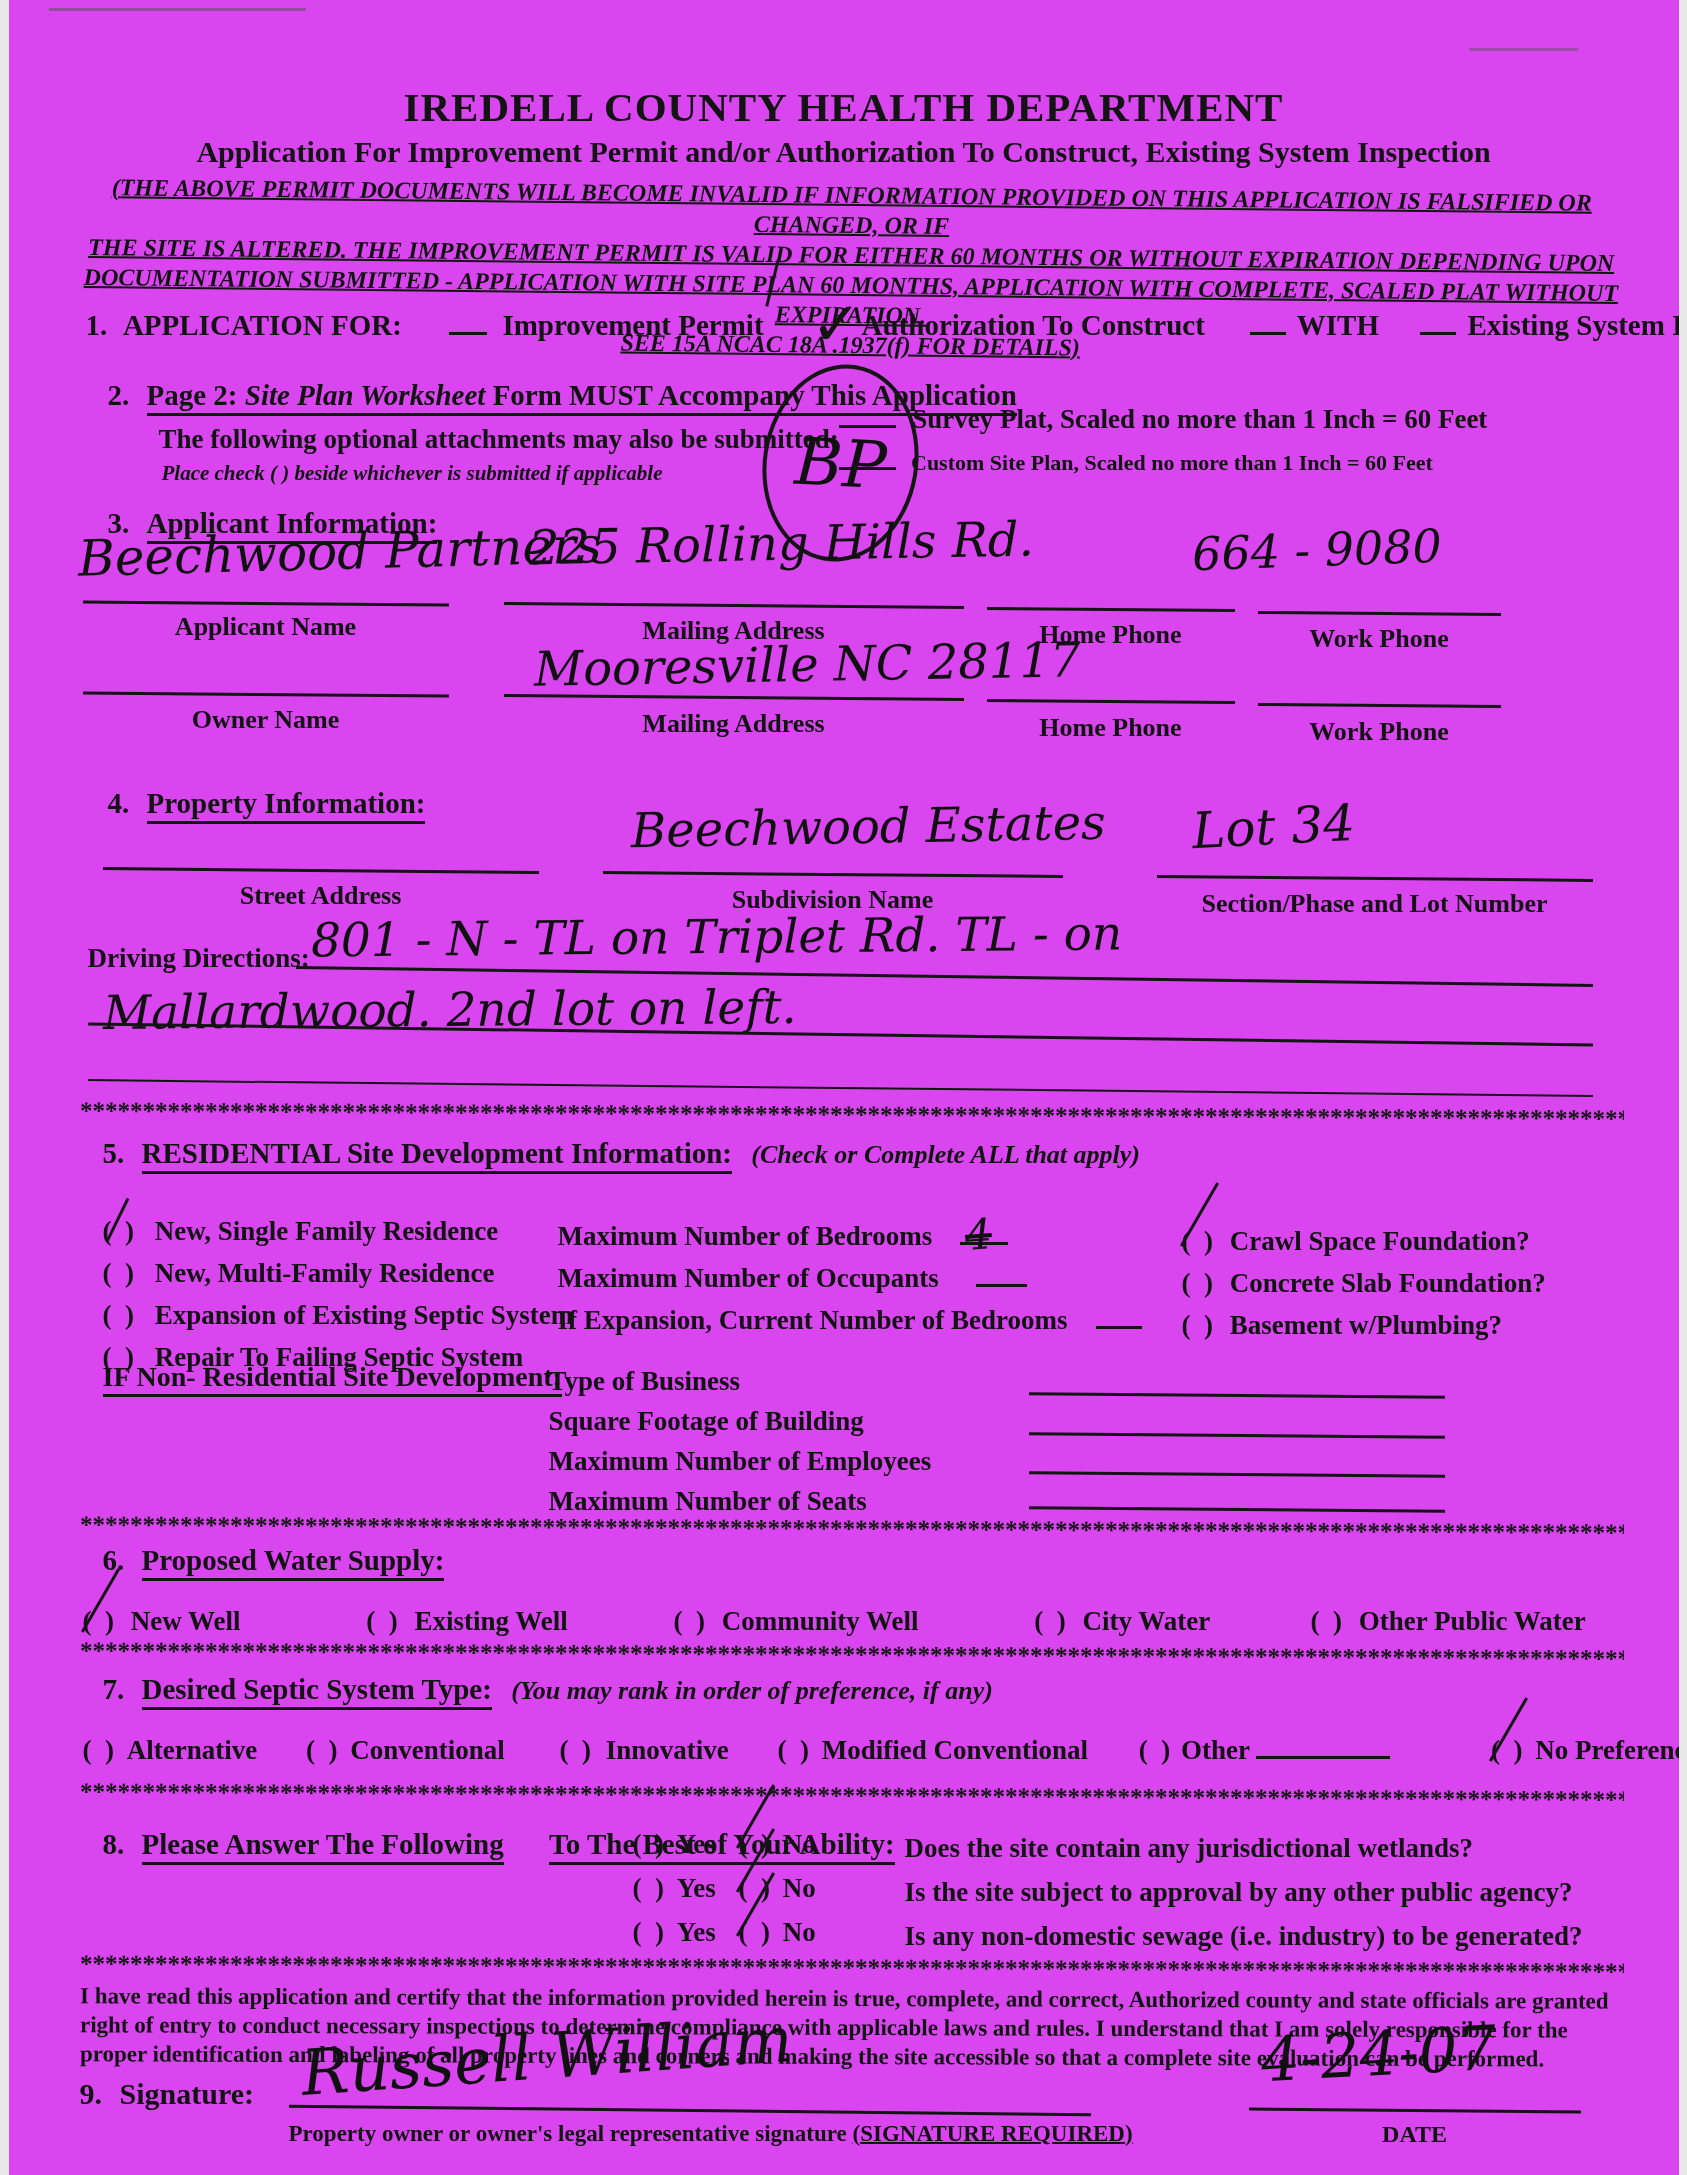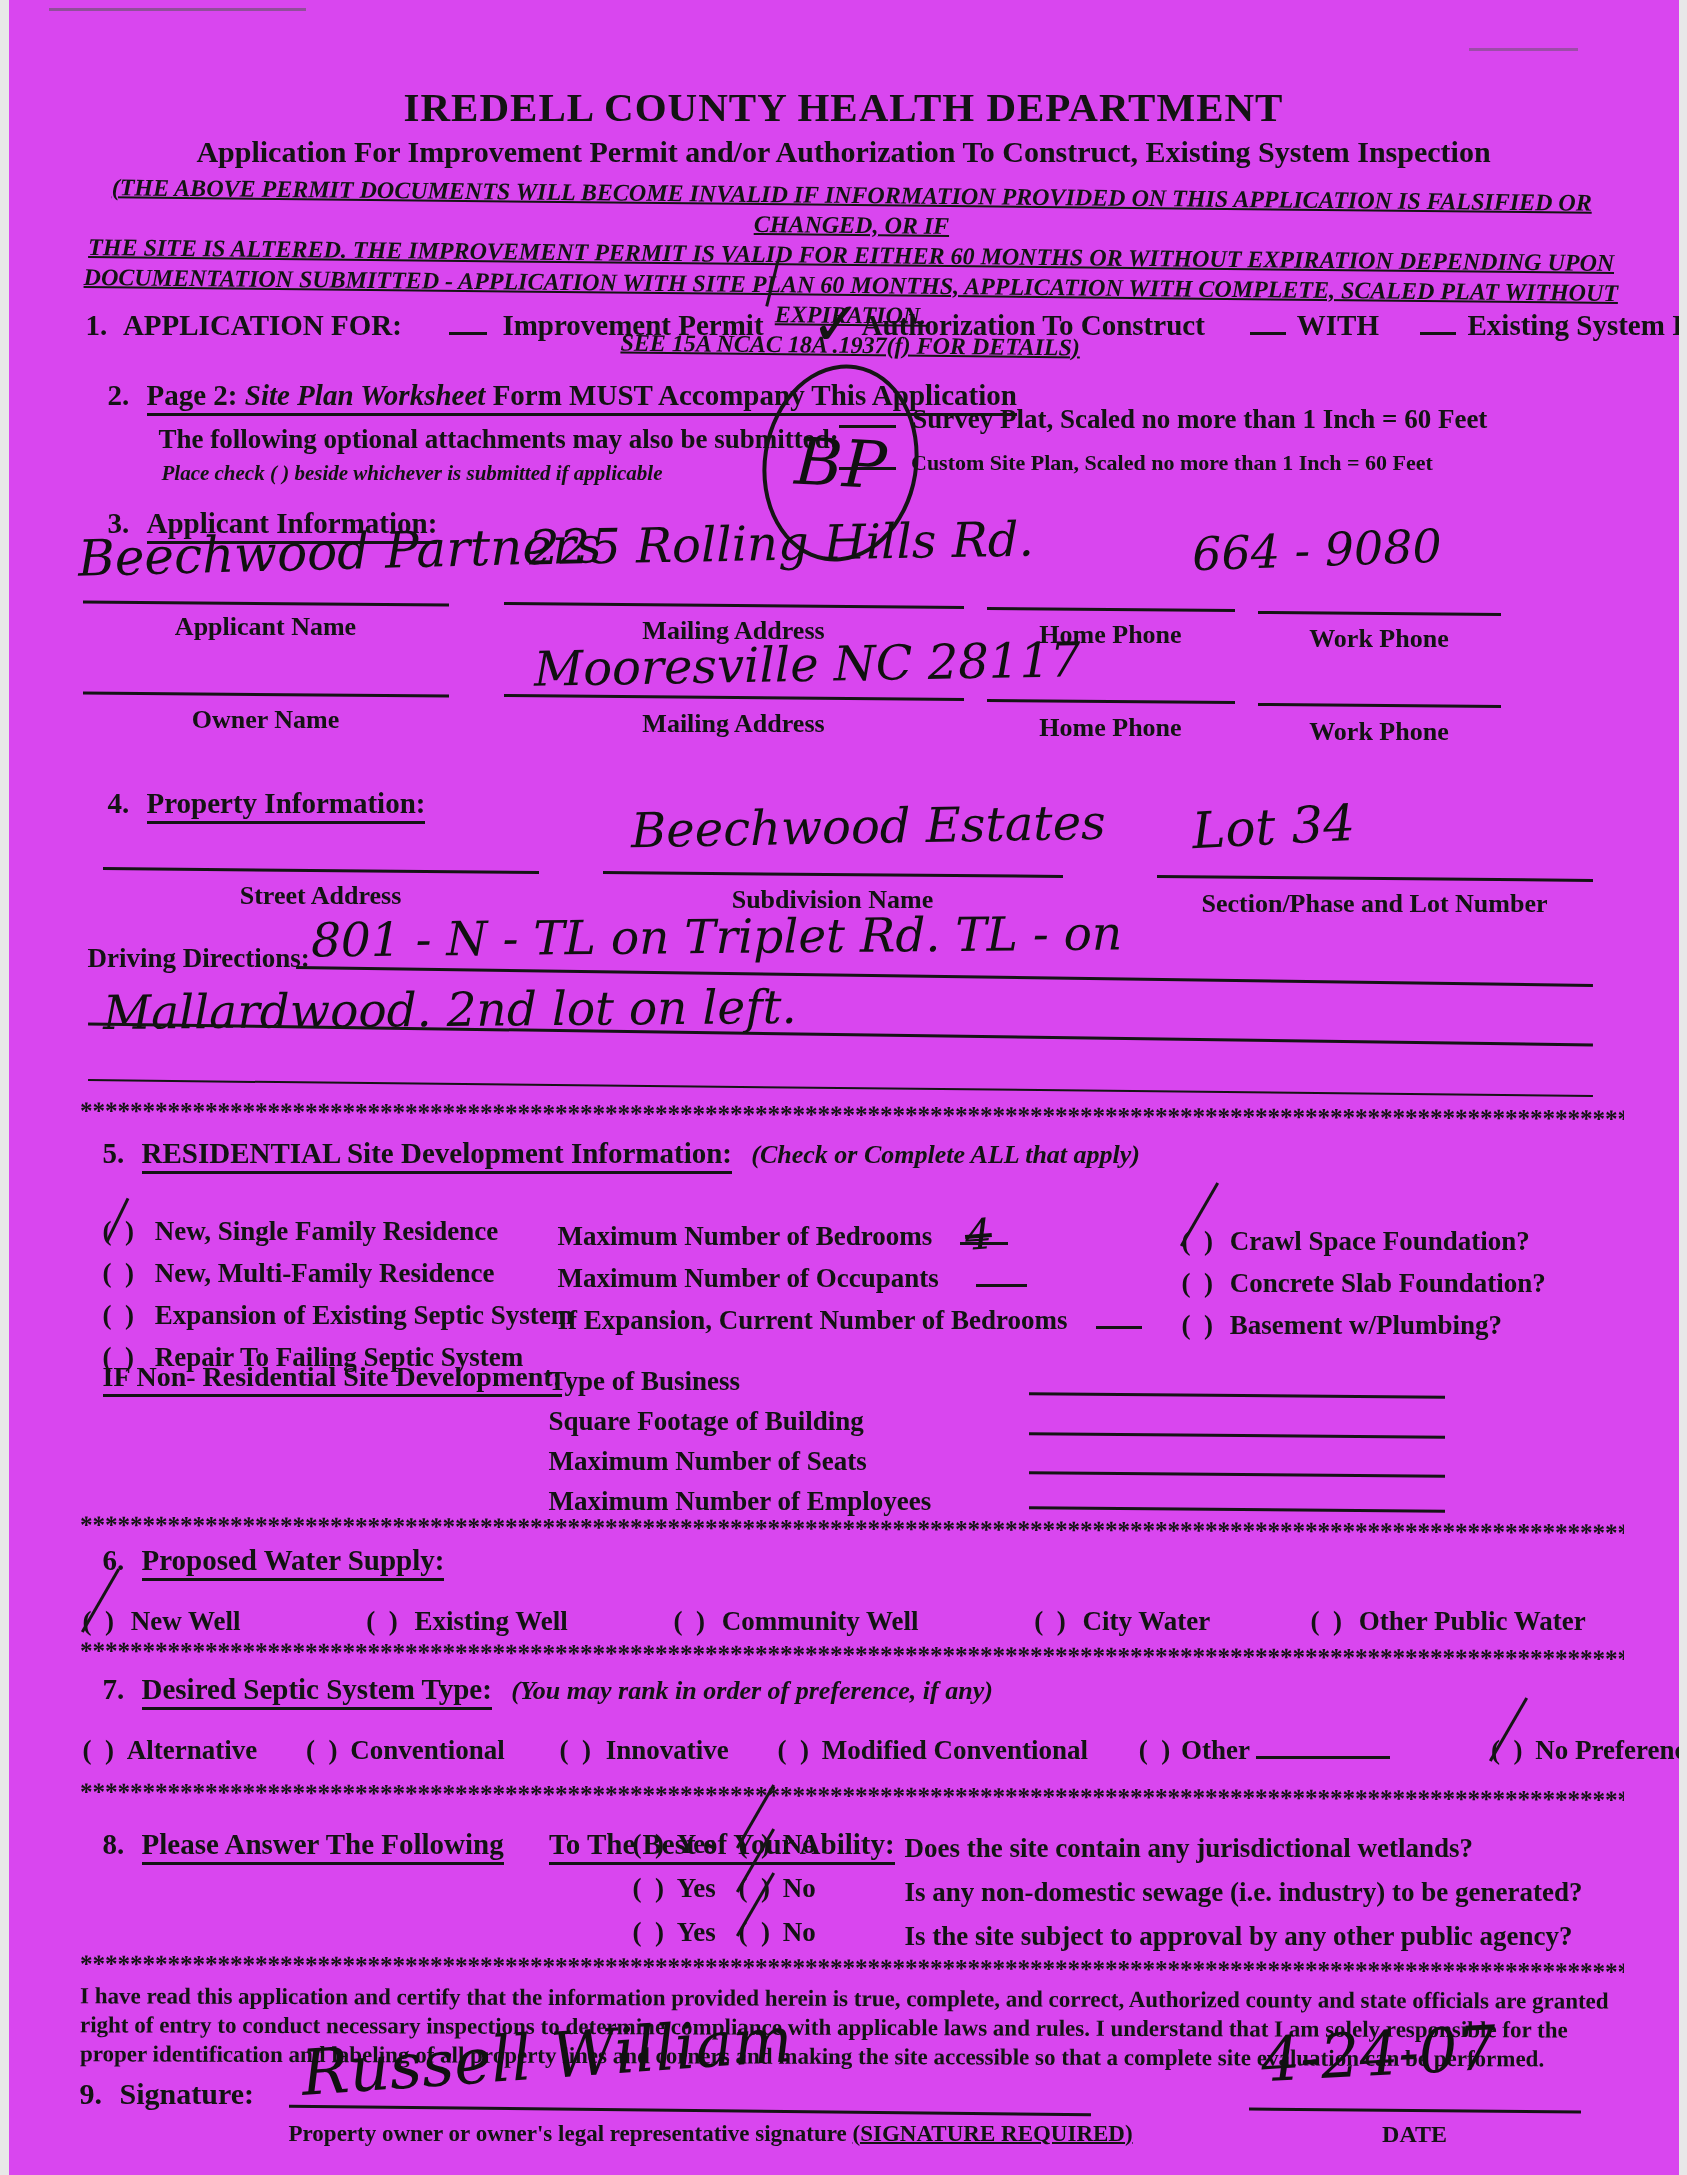--- a/index.html
+++ b/index.html
@@ -206,22 +206,22 @@
       <span style="margin-left:10px;">Basement w/Plumbing?</span>
     </div>
   </div>
 
   <div class="abs" style="left:94px;top:1361px;font-size:28px;">
     <span class="hu">IF Non- Residential  Site Development:</span>
   </div>
   <div class="abs" style="left:540px;top:1361px;font-size:27px;line-height:40px;">
     <div>Type of Business</div>
     <div>Square Footage of Building</div>
+    <div>Maximum Number of Employees</div>
     <div>Maximum Number of Seats</div>
-    <div>Maximum Number of Employees</div>
   </div>
   <div class="abs line" style="left:1020px;top:1394px;width:416px;transform:rotate(0.5deg);"></div>
   <div class="abs line" style="left:1020px;top:1434px;width:416px;transform:rotate(0.5deg);"></div>
   <div class="abs line" style="left:1020px;top:1473px;width:416px;transform:rotate(0.5deg);"></div>
   <div class="abs line" style="left:1020px;top:1508px;width:416px;transform:rotate(0.5deg);"></div>
 
   <div class="abs stars" style="left:71px;top:1515px;transform:rotate(0.3deg);">******************************************************************************************************************************************************</div>
 
   <div class="abs" style="left:94px;top:1544px;font-size:29px;">
     <span class="num">6.</span>
@@ -287,22 +287,22 @@
     <div>
       <span class="cb"><span>(  )</span></span>
       <span style="margin:0 16px 0 6px;">Yes</span>
       <span class="cb"><span>(  )</span><span class="slash big"></span></span>
       <span style="margin-left:6px;">No</span>
     </div>
   </div>
 
   <div class="abs q" style="left:896px;top:1826px;line-height:44px;white-space:nowrap;">
     <div>Does the site contain any jurisdictional wetlands?</div>
+    <div>Is the site subject to approval by any other public agency?</div>
     <div>Is any non-domestic sewage (i.e. industry) to be generated?</div>
-    <div>Is the site subject to approval by any other public agency?</div>
   </div>
 
   <div class="abs stars" style="left:71px;top:1954px;transform:rotate(0.3deg);">******************************************************************************************************************************************************</div>
 
   <div class="abs" style="left:71px;top:1984px;width:1550px;font-size:23px;line-height:29px;transform:rotate(0.2deg);">I have read this application and certify that the information provided herein is true, complete, and correct,  Authorized county and state officials are granted right of entry to conduct necessary inspections to determine compliance with applicable laws and rules.  I understand that I am solely responsible for the proper identification and labeling of all property lines and corners and making the site accessible so that a complete site evaluation can be performed.</div>
 
   <div class="abs" style="left:71px;top:2077px;font-size:30px;white-space:nowrap;">
     <span class="num">9.</span>
     <span>Signature:</span>
   </div>

